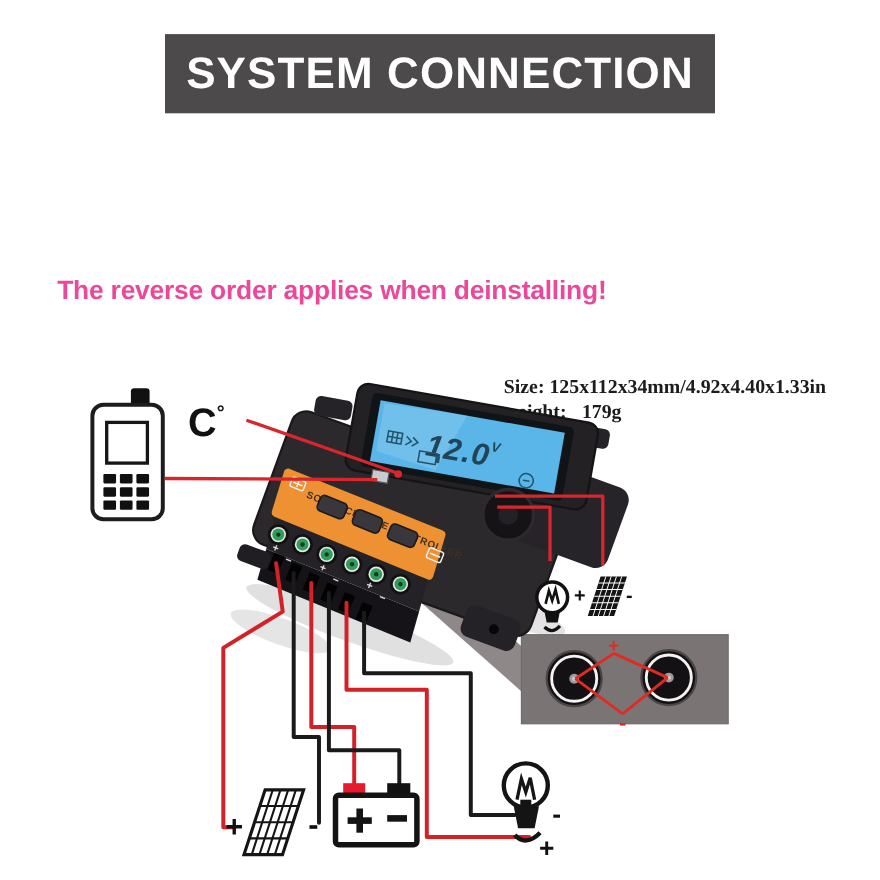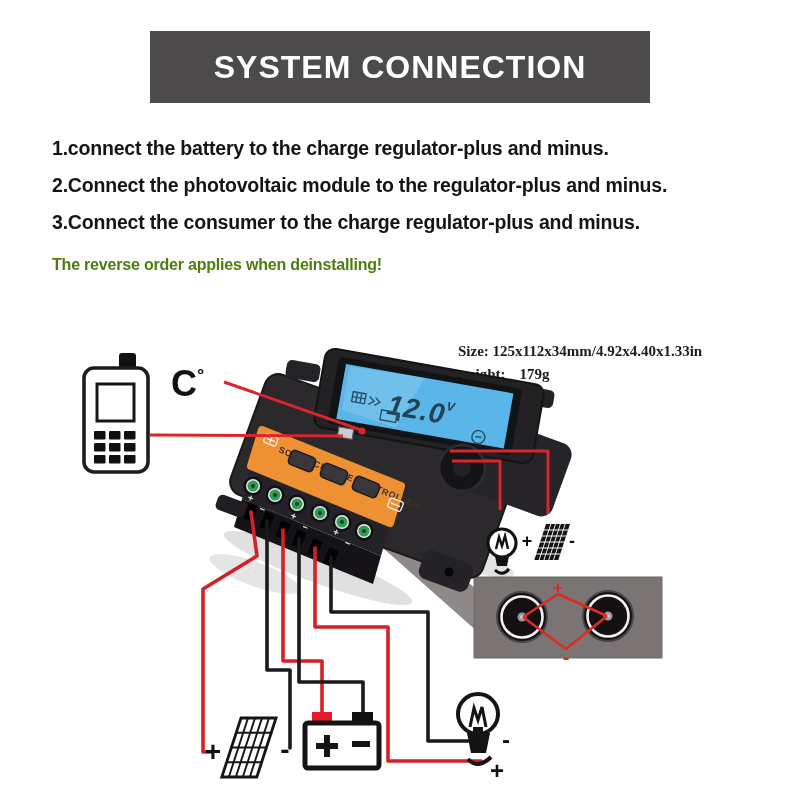--- a/index.html
+++ b/index.html
@@ -1,45 +1,40 @@
 <!DOCTYPE html>
 <html><head>
 <meta charset="utf-8">
 <style>
   html,body{margin:0;padding:0;background:#ffffff;}
   #page{position:relative;width:800px;height:800px;background:#fff;overflow:hidden;
         font-family:"Liberation Sans", sans-serif;}
   .banner{position:absolute;left:150px;top:31px;width:500px;height:72px;background:#4c4a4b;
           display:flex;align-items:center;justify-content:center;}
-  .banner-title{color:#fff;font-weight:bold;font-size:32px;letter-spacing:1px;white-space:nowrap;}
+  .banner-title{color:#fff;font-weight:bold;font-size:40px;letter-spacing:1px;white-space:nowrap;}
   .instructions{position:absolute;left:52px;top:130px;width:720px;}
   .instr{font-size:19.5px;font-weight:bold;color:#141414;line-height:37px;letter-spacing:-0.2px;white-space:nowrap;}
   .warnings{position:absolute;left:52px;top:246px;width:720px;}
-  .warn{font-size:16px;font-weight:bold;color:#4d7c0f;line-height:38px;letter-spacing:-0.2px;white-space:nowrap;}
+  .warn{font-size:24px;font-weight:bold;color:#ec4899;line-height:38px;letter-spacing:-0.2px;white-space:nowrap;}
   .specs{position:absolute;left:458px;top:340px;font-family:"Liberation Serif", serif;
-         font-weight:bold;color:#1c1c1c;font-size:15px;line-height:23px;}
+         font-weight:bold;color:#1c1c1c;font-size:18px;line-height:23px;}
   .specs .row{white-space:nowrap;}
   .specs .gap{display:inline-block;width:14px;}
   svg{position:absolute;left:0;top:0;}
   svg text{font-family:"Liberation Sans", sans-serif;}
 </style>
 </head>
 <body>
 
 <div id="page">
 
   <div class="banner">
     <div class="banner-title">SYSTEM CONNECTION</div>
   </div>
 
-  <div class="instructions">
-    <div class="instr">1.connect the battery to the charge regulator-plus and minus.</div>
-    <div class="instr">2.Connect the photovoltaic module to the regulator-plus and minus.</div>
-    <div class="instr">3.Connect the consumer to the charge regulator-plus and minus.</div>
-  </div>
 
   <div class="warnings">
     <div class="warn">The reverse order applies when deinstalling!</div>
   </div>
 
   <div class="specs">
     <div class="row">
       <span>Size:</span>
       <span>125x112x34mm/4.92x4.40x1.33in</span>
     </div>

